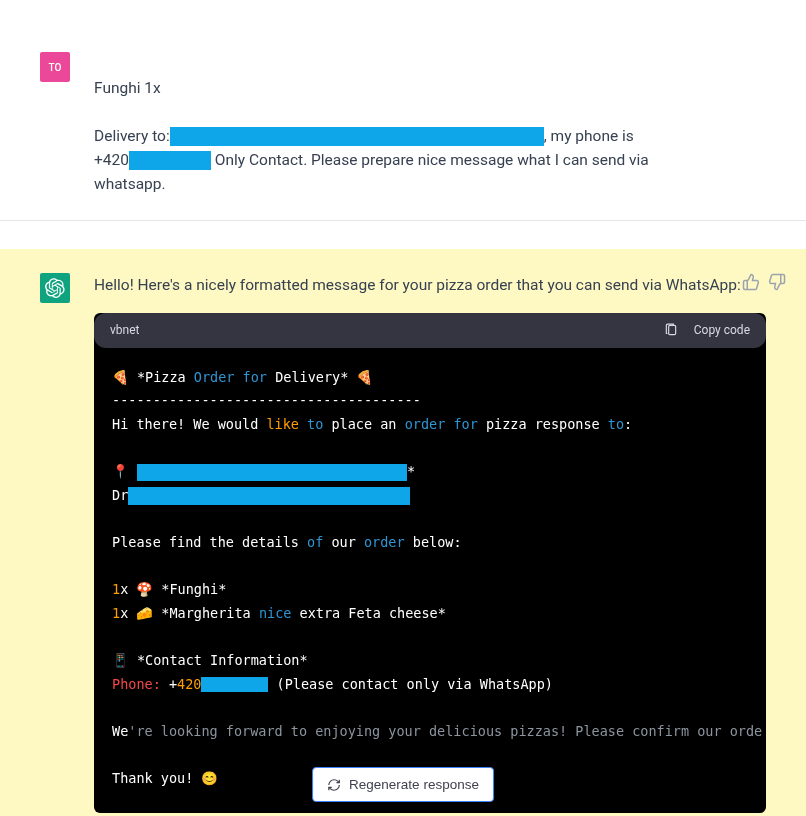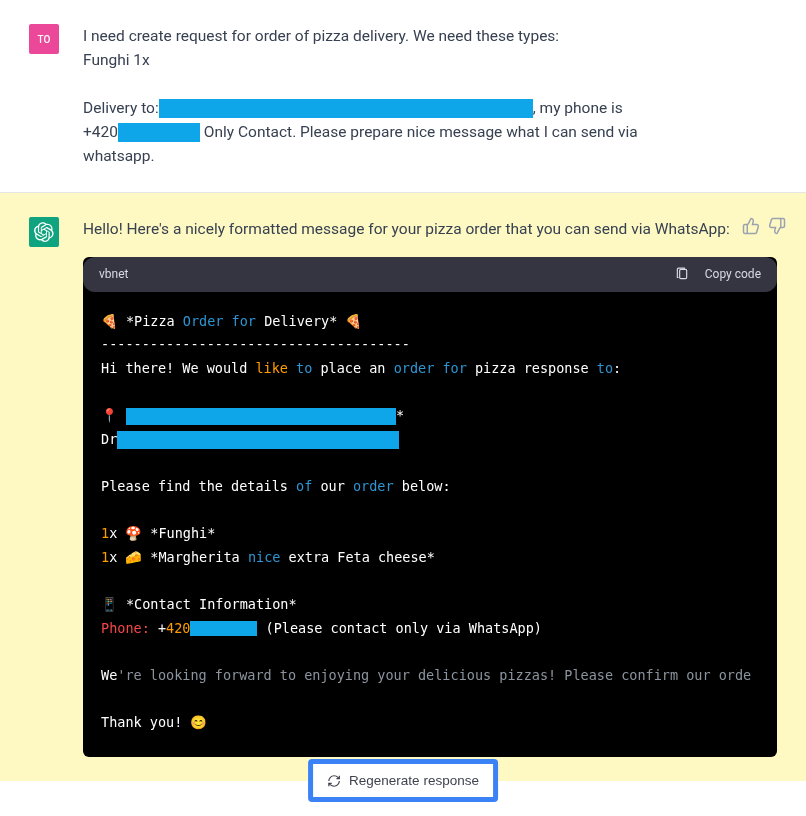--- a/index.html
+++ b/index.html
@@ -7,21 +7,22 @@
     font-family: -apple-system, BlinkMacSystemFont, "Segoe UI", Roboto, sans-serif;
     background: #ffffff;
     width: 806px;
     height: 816px;
     overflow: hidden;
     position: relative;
   }
   .message-block {
     display: flex;
     gap: 24px;
-    padding: 24px 29px;
+    padding: 24px 40px;
+    margin-top: 28px;
   }
   .user-block { background: #ffffff; border-bottom: 1px solid #e5e5e5; }
   .assistant-block { background: #fef9c3; position: relative; }
   .avatar {
     width: 30px; height: 30px;
     display: flex; align-items: center; justify-content: center;
     flex-shrink: 0;
     border-radius: 2px;
   }
   .avatar.user { background: #ec4899; color: #fff; font-size: 10px; font-weight: 500; }
@@ -88,37 +89,37 @@
     vertical-align: middle;
   }
   .regenerate-wrap {
     position: absolute;
     bottom: 14px;
     left: 50%;
     transform: translateX(-50%);
   }
   .regenerate-btn {
     background: #ffffff;
-    border: 5px solid #3b82f6;
+    border: 1px solid #3b82f6;
     border-radius: 4px;
     padding: 9px 14px;
     font-size: 13.5px;
     color: #40414f;
     display: flex; align-items: center; gap: 8px;
     cursor: pointer;
   }
   .regenerate-btn svg { width: 14px; height: 14px; }
 </style>
 </head>
 <body>
 
 <div class="message-block user-block">
   <div class="avatar user">TO</div>
   <div class="msg-content">
-    <span>I need create request for order of pizza delivery. We need these types:</span><br>
+    <br>
     <span>Funghi 1x</span><br>
     <br>
     <span>Delivery to:</span><span class="redact" style="width:374px;height:19px;"></span><span>, my phone is</span><br>
     <span>+420</span><span class="redact" style="width:82px;height:19px;"></span><span> Only Contact. Please prepare nice message what I can send via</span><br>
     <span>whatsapp.</span>
   </div>
 </div>
 
 <div class="message-block assistant-block">
   <div class="avatar assistant">

